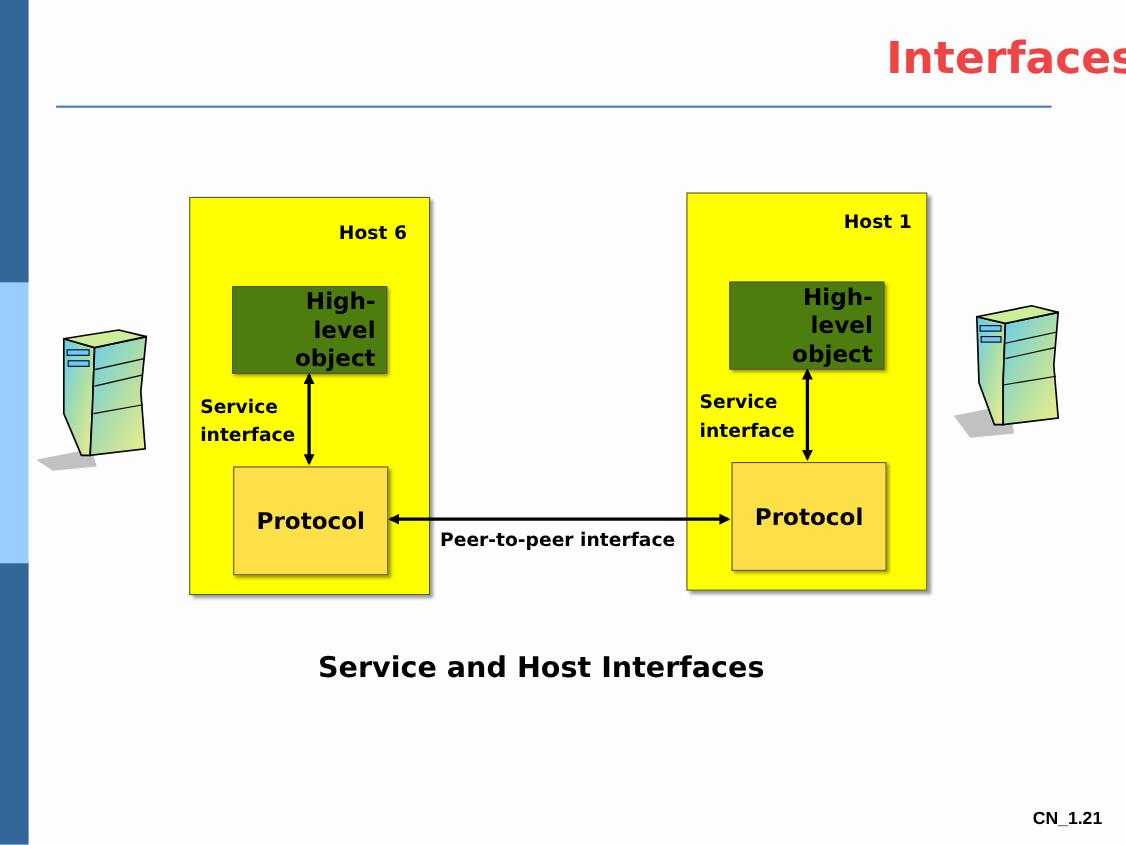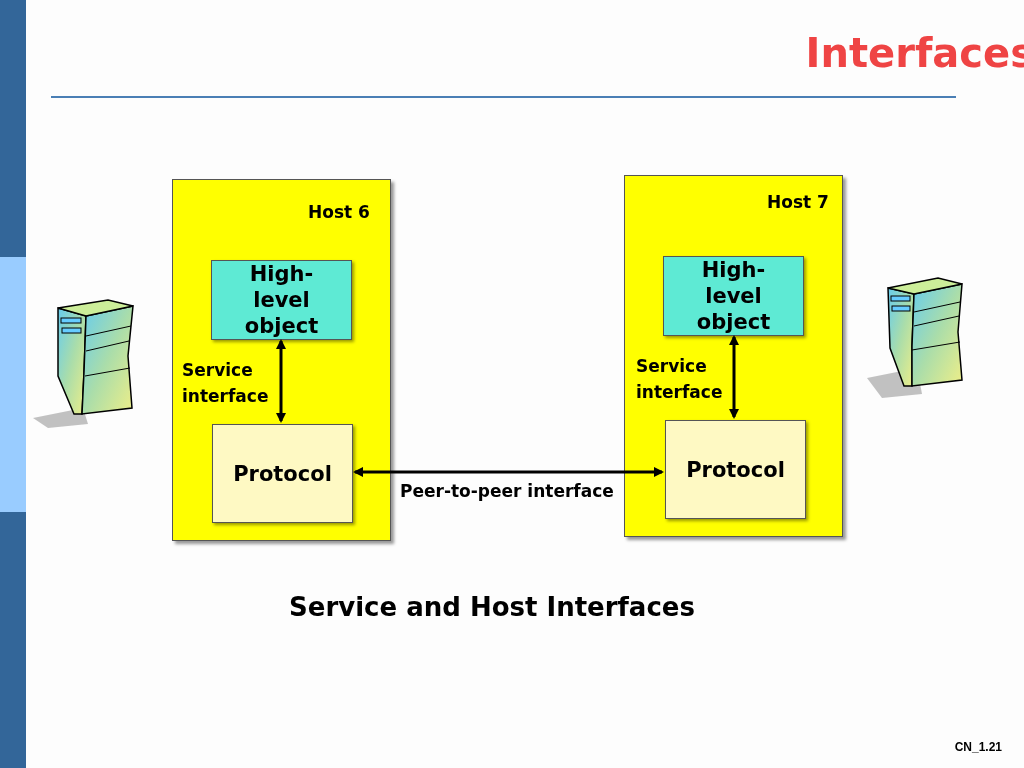--- a/index.html
+++ b/index.html
@@ -7,26 +7,26 @@
   .bar { position:absolute; left:0; width:26px; }
   .bar-top { top:0; height:257px; background:#336699; }
   .bar-mid { top:257px; height:255px; background:#99ccff; }
   .bar-bot { top:512px; height:256px; background:#336699; }
   .title { position:absolute; top:30px; left:10px; width:1024px; text-align:right; font-size:40px; font-weight:bold; color:#ef4444; }
   .rule { position:absolute; top:96px; left:51px; width:905px; height:2px; background:#4a7fb5; }
   .host { position:absolute; background:#ffff00; border:1px solid #555; box-shadow:3px 3px 3px rgba(0,0,0,0.4); }
   .host2 { left:172px; top:179px; width:217px; height:360px; }
   .host1 { left:624px; top:175px; width:217px; height:360px; }
   .host-label { position:absolute; font-size:17px; font-weight:bold; }
-  .hl { position:absolute; background:#5eead4; border:1px solid #555; box-shadow:2px 2px 3px rgba(0,0,0,0.4); font-size:21px; font-weight:bold; text-align:center; display:flex; align-items:center; justify-content:center; line-height:1.25; }
-  .proto { position:absolute; background:#fef9c3; border:1px solid #555; box-shadow:2px 2px 3px rgba(0,0,0,0.4); font-size:21px; font-weight:bold; display:flex; align-items:center; justify-content:center; }
+  .hl { position:absolute; background:#4d7c0f; border:1px solid #555; box-shadow:2px 2px 3px rgba(0,0,0,0.4); font-size:21px; font-weight:bold; text-align:right; display:flex; align-items:center; justify-content:center; line-height:1.25; }
+  .proto { position:absolute; background:#fde047; border:1px solid #555; box-shadow:2px 2px 3px rgba(0,0,0,0.4); font-size:21px; font-weight:bold; display:flex; align-items:center; justify-content:center; }
   .svc { position:absolute; font-size:17px; font-weight:bold; text-align:left; line-height:1.5; }
   .caption { position:absolute; top:592px; left:0; width:984px; text-align:center; font-size:26px; font-weight:bold; }
   .p2p { position:absolute; top:481px; left:400px; font-size:17px; font-weight:bold; }
-  .slide-num { position:absolute; right:22px; bottom:14px; font-family:"Liberation Sans", sans-serif; font-size:12px; font-weight:bold; }
+  .slide-num { position:absolute; right:22px; bottom:14px; font-family:"Liberation Sans", sans-serif; font-size:16px; font-weight:bold; }
   svg.overlay { position:absolute; left:0; top:0; }
 </style>
 </head>
 <body>
 
 <div class="bar bar-top"></div>
 <div class="bar bar-mid"></div>
 <div class="bar bar-bot"></div>
 
 <div class="title">Interfaces</div>
@@ -40,21 +40,21 @@
 </div>
 <div class="svc" style="left:182px; top:358px; width:92px;">
   <div>Service</div>
   <div>interface</div>
 </div>
 <div class="proto" style="left:212px; top:424px; width:139px; height:97px;">
   <span>Protocol</span>
 </div>
 
 <div class="host host1">
-  <div class="host-label" style="left:142px; top:16px;">Host 7</div>
+  <div class="host-label" style="left:142px; top:16px;">Host 1</div>
 </div>
 <div class="hl" style="left:663px; top:256px; width:139px; height:78px;">
   <span style="width:120px;">High-level object</span>
 </div>
 <div class="svc" style="left:636px; top:354px; width:92px;">
   <div>Service</div>
   <div>interface</div>
 </div>
 <div class="proto" style="left:665px; top:420px; width:139px; height:97px;">
   <span>Protocol</span>

